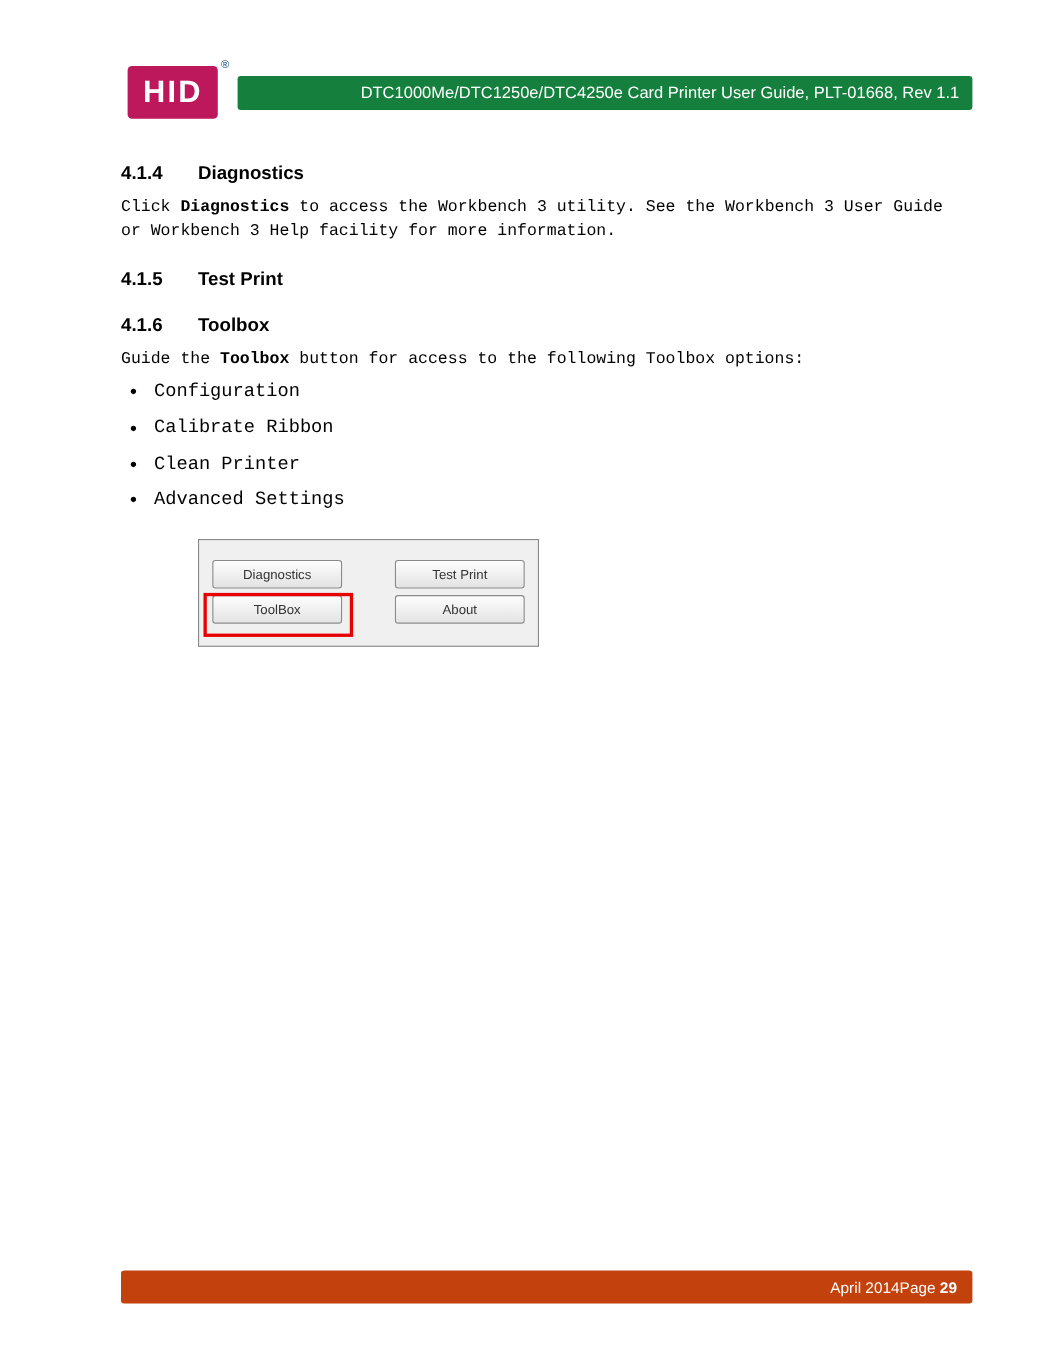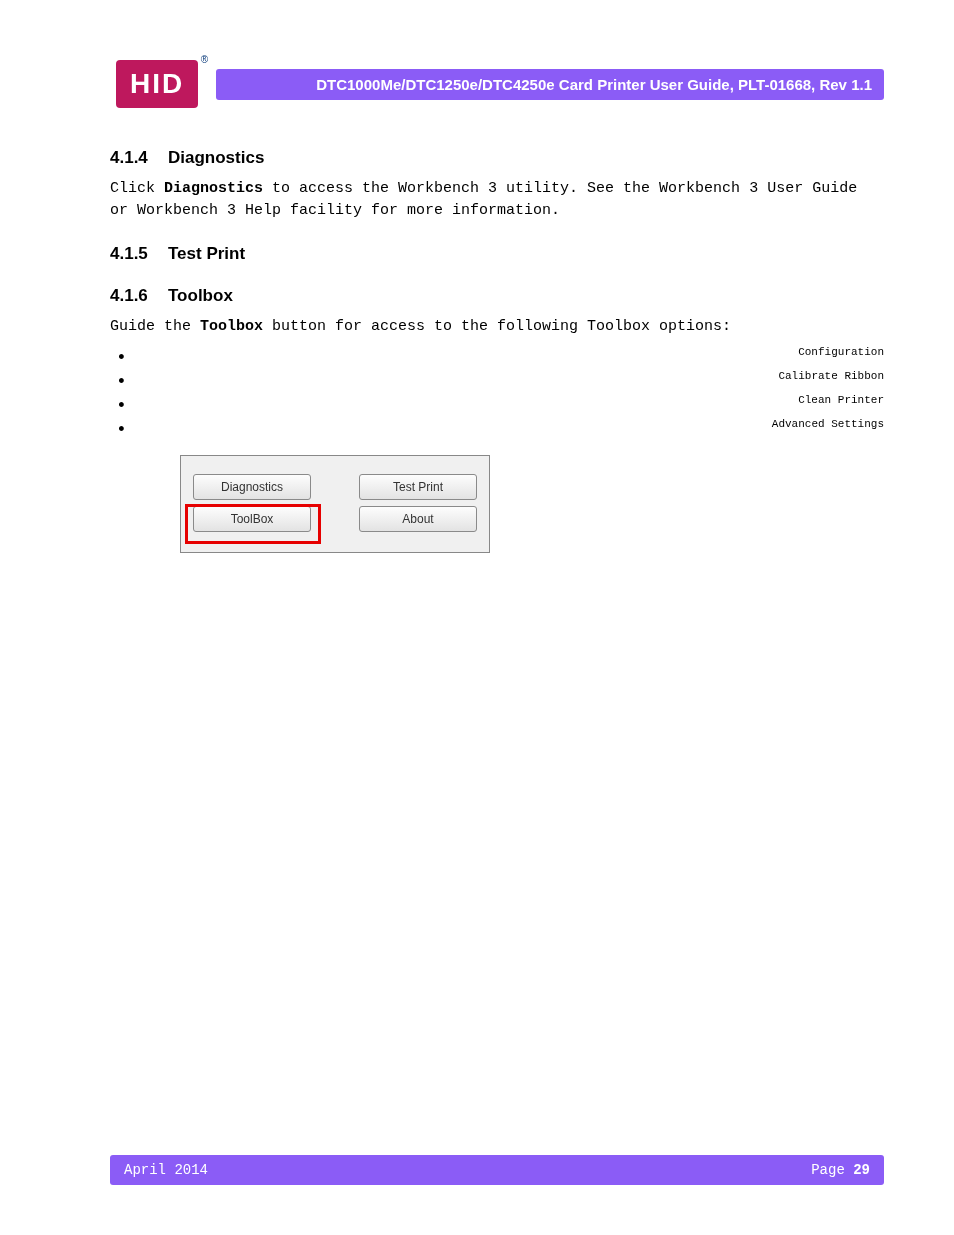--- a/index.html
+++ b/index.html
@@ -34,56 +34,54 @@
   }
   .logo-reg {
     position: absolute;
     top: -6px;
     right: -10px;
     font-size: 10px;
     color: #0a3a7a;
   }
   .header-bar {
     flex: 1;
-    background: #8b5cf6;
+    background: #15803d;
     color: #fff;
     font-size: 15px;
     padding: 7px 12px;
     text-align: right;
     border-radius: 3px;
-    font-weight: bold;
   }
   .section {
     margin-bottom: 22px;
   }
   .sec-head {
     display: flex;
-    gap: 12px;
+    gap: 24px;
     font-weight: bold;
     font-size: 17px;
     margin-bottom: 10px;
   }
   .sec-num { min-width: 46px; }
   .sec-body {
     font-size: 15px;
     line-height: 1.45;
     font-family: Liberation Mono, monospace;
   }
   .sec-body p { margin-bottom: 6px; }
   .bold { font-weight: bold; }
   ul.opts {
     list-style: none;
     margin: 8px 0 14px 0;
   }
   ul.opts li {
     position: relative;
     padding-left: 30px;
     margin: 8px 0;
-    font-size: 11px;
-    text-align: right;
+    font-size: 17px;
   }
   ul.opts li::before {
     content: "•";
     position: absolute;
     left: 6px;
     top: 0;
     font-size: 18px;
   }
   .dialog {
     margin-left: 70px;
@@ -116,28 +114,27 @@
     border: 3px solid #e60000;
     pointer-events: none;
   }
   .footer {
     position: absolute;
     left: 110px;
     right: 70px;
     bottom: 50px;
   }
   .footer-bar {
-    background: #8b5cf6;
+    background: #c2410c;
     color: #fff;
     display: flex;
-    justify-content: space-between;
+    justify-content: flex-end;
     font-size: 14px;
     padding: 7px 14px;
     border-radius: 3px;
-    font-family: Liberation Mono, monospace;
   }
   .footer-bar .pg-label { }
   .footer-bar .pg-num { font-weight: bold; }
 </style>
 </head>
 <body>
 
 <div class="page">
 
   <div class="header-row">

